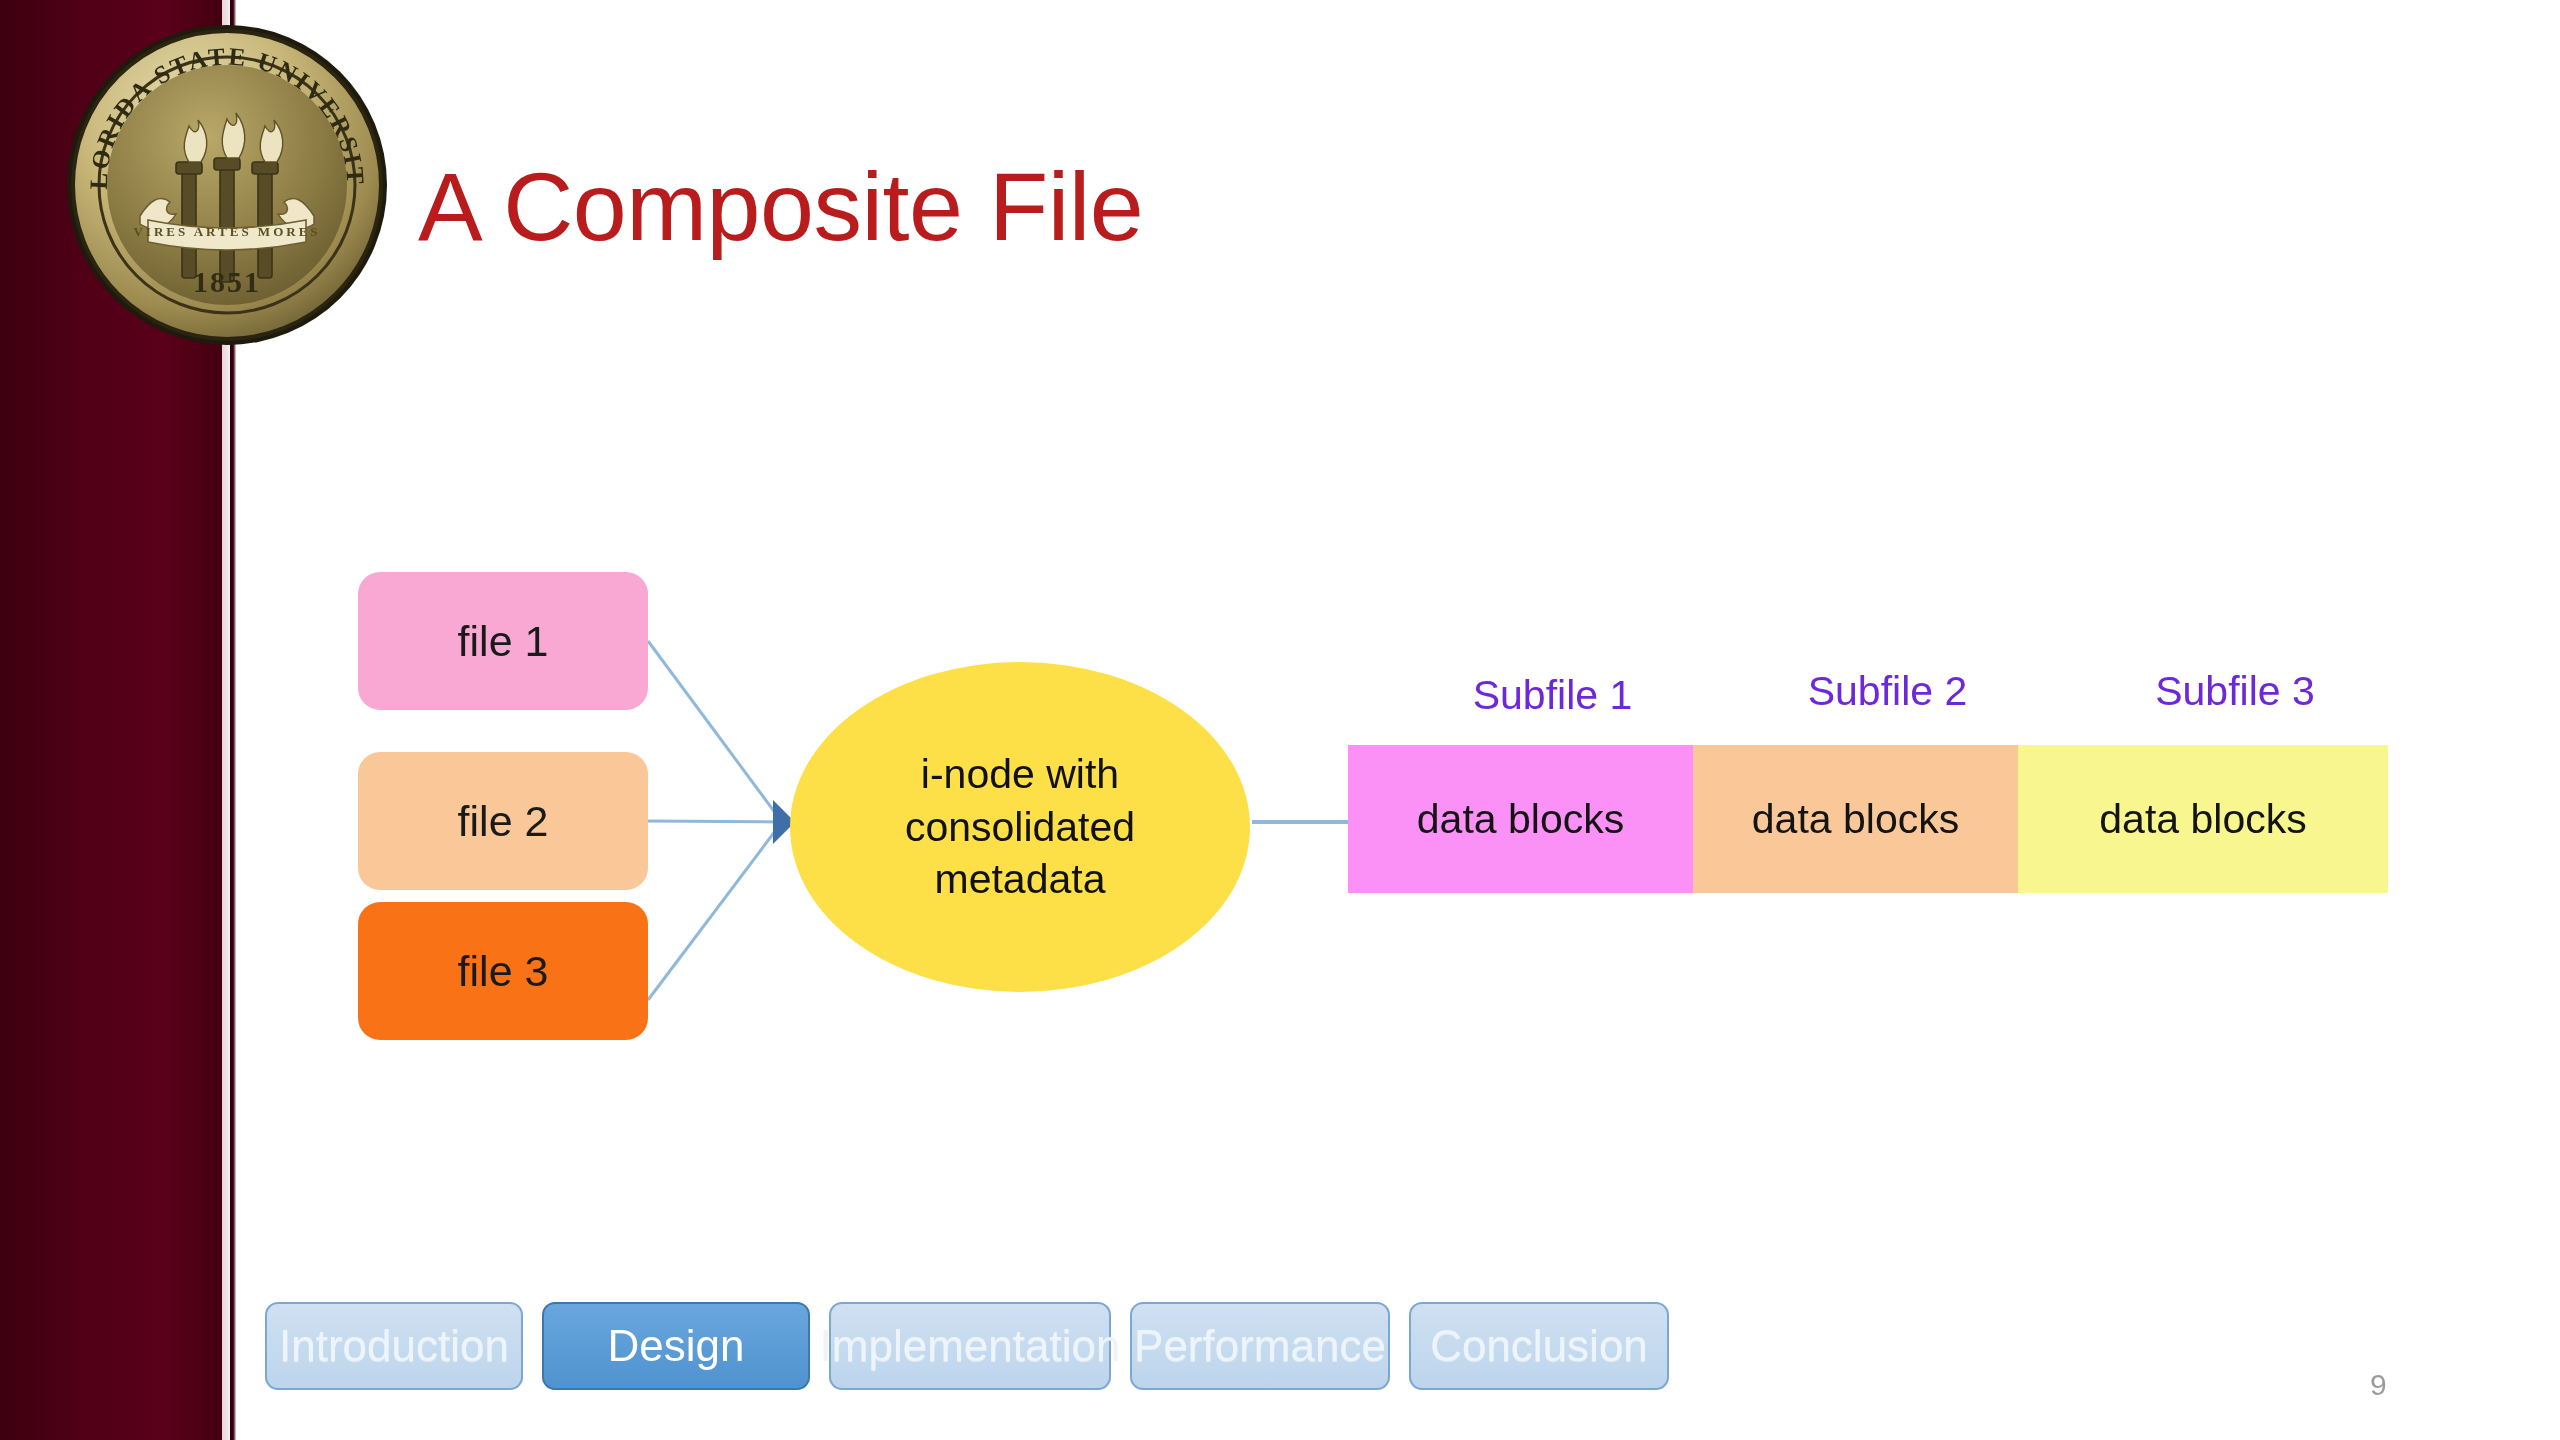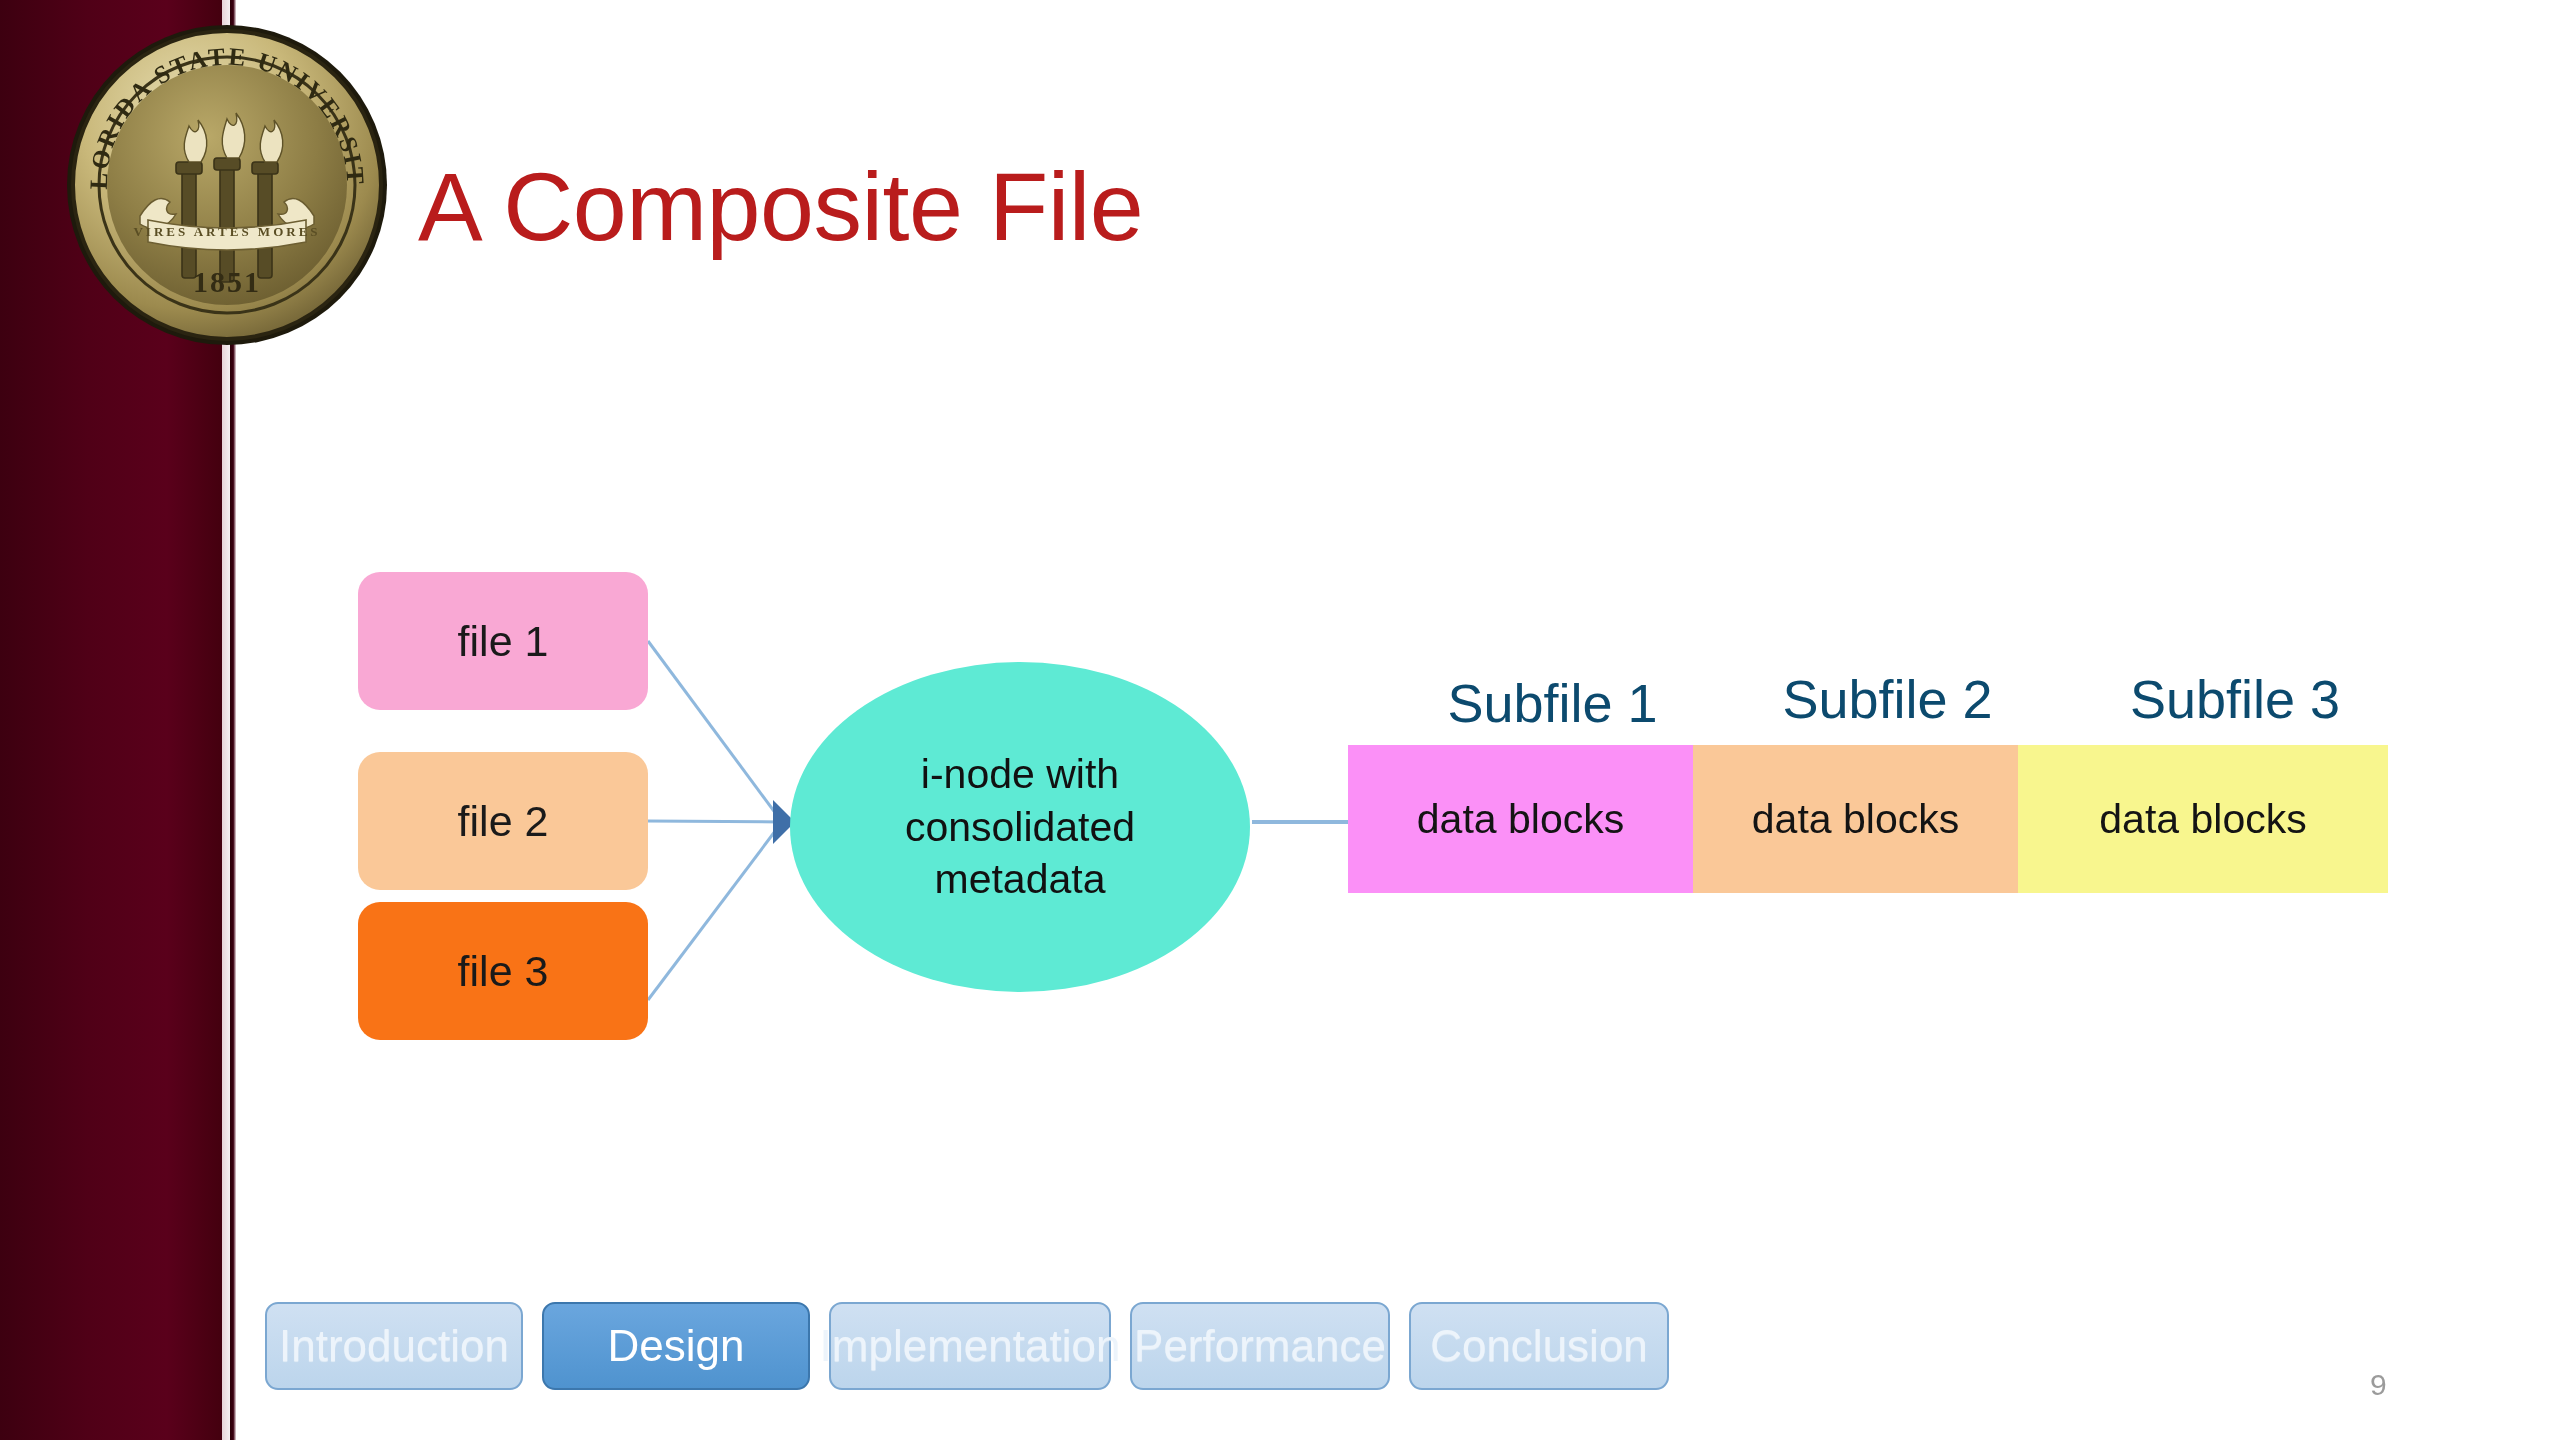--- a/index.html
+++ b/index.html
@@ -47,33 +47,33 @@
     display:flex;align-items:center;justify-content:center;
     font-size:43px;color:#1a1a1a;
   }
   #file-box-1{left:358px;top:572px;background:#f9a8d4;}
   #file-box-2{left:358px;top:752px;background:#fac898;}
   #file-box-3{left:358px;top:902px;background:#f97316;}
 
   
   .inode{
     position:absolute;left:790px;top:662px;width:460px;height:330px;
-    border-radius:50%;background:#5eead4;
+    border-radius:50%;background:#fde047;
     display:flex;align-items:center;justify-content:center;text-align:center;
     font-size:41px;line-height:1.28;color:#111;
   }
 
   
   .subfile-strip{position:absolute;left:1348px;top:745px;height:148px;display:flex;}
   .subfile-block{
     height:148px;display:flex;align-items:center;justify-content:center;
     font-size:41px;color:#141414;
   }
   .subfile-label{
-    position:absolute;font-size:54px;color:#0c4a6e;text-align:center;white-space:nowrap;
+    position:absolute;font-size:41px;color:#6d28d9;text-align:center;white-space:nowrap;
   }
 
   
   .navbar{position:absolute;left:265px;top:1302px;display:flex;gap:19px;align-items:flex-start;border-radius:21px;}
   .nav-btn{
     height:88px;border-radius:13px;display:flex;align-items:center;justify-content:center;
     font-size:44px;border:2px solid #7ba7d1;box-sizing:border-box;white-space:nowrap;
   }
   .nav-btn.inactive{
     background:linear-gradient(180deg,#cfe0f2 0%,#bcd5ec 100%);

